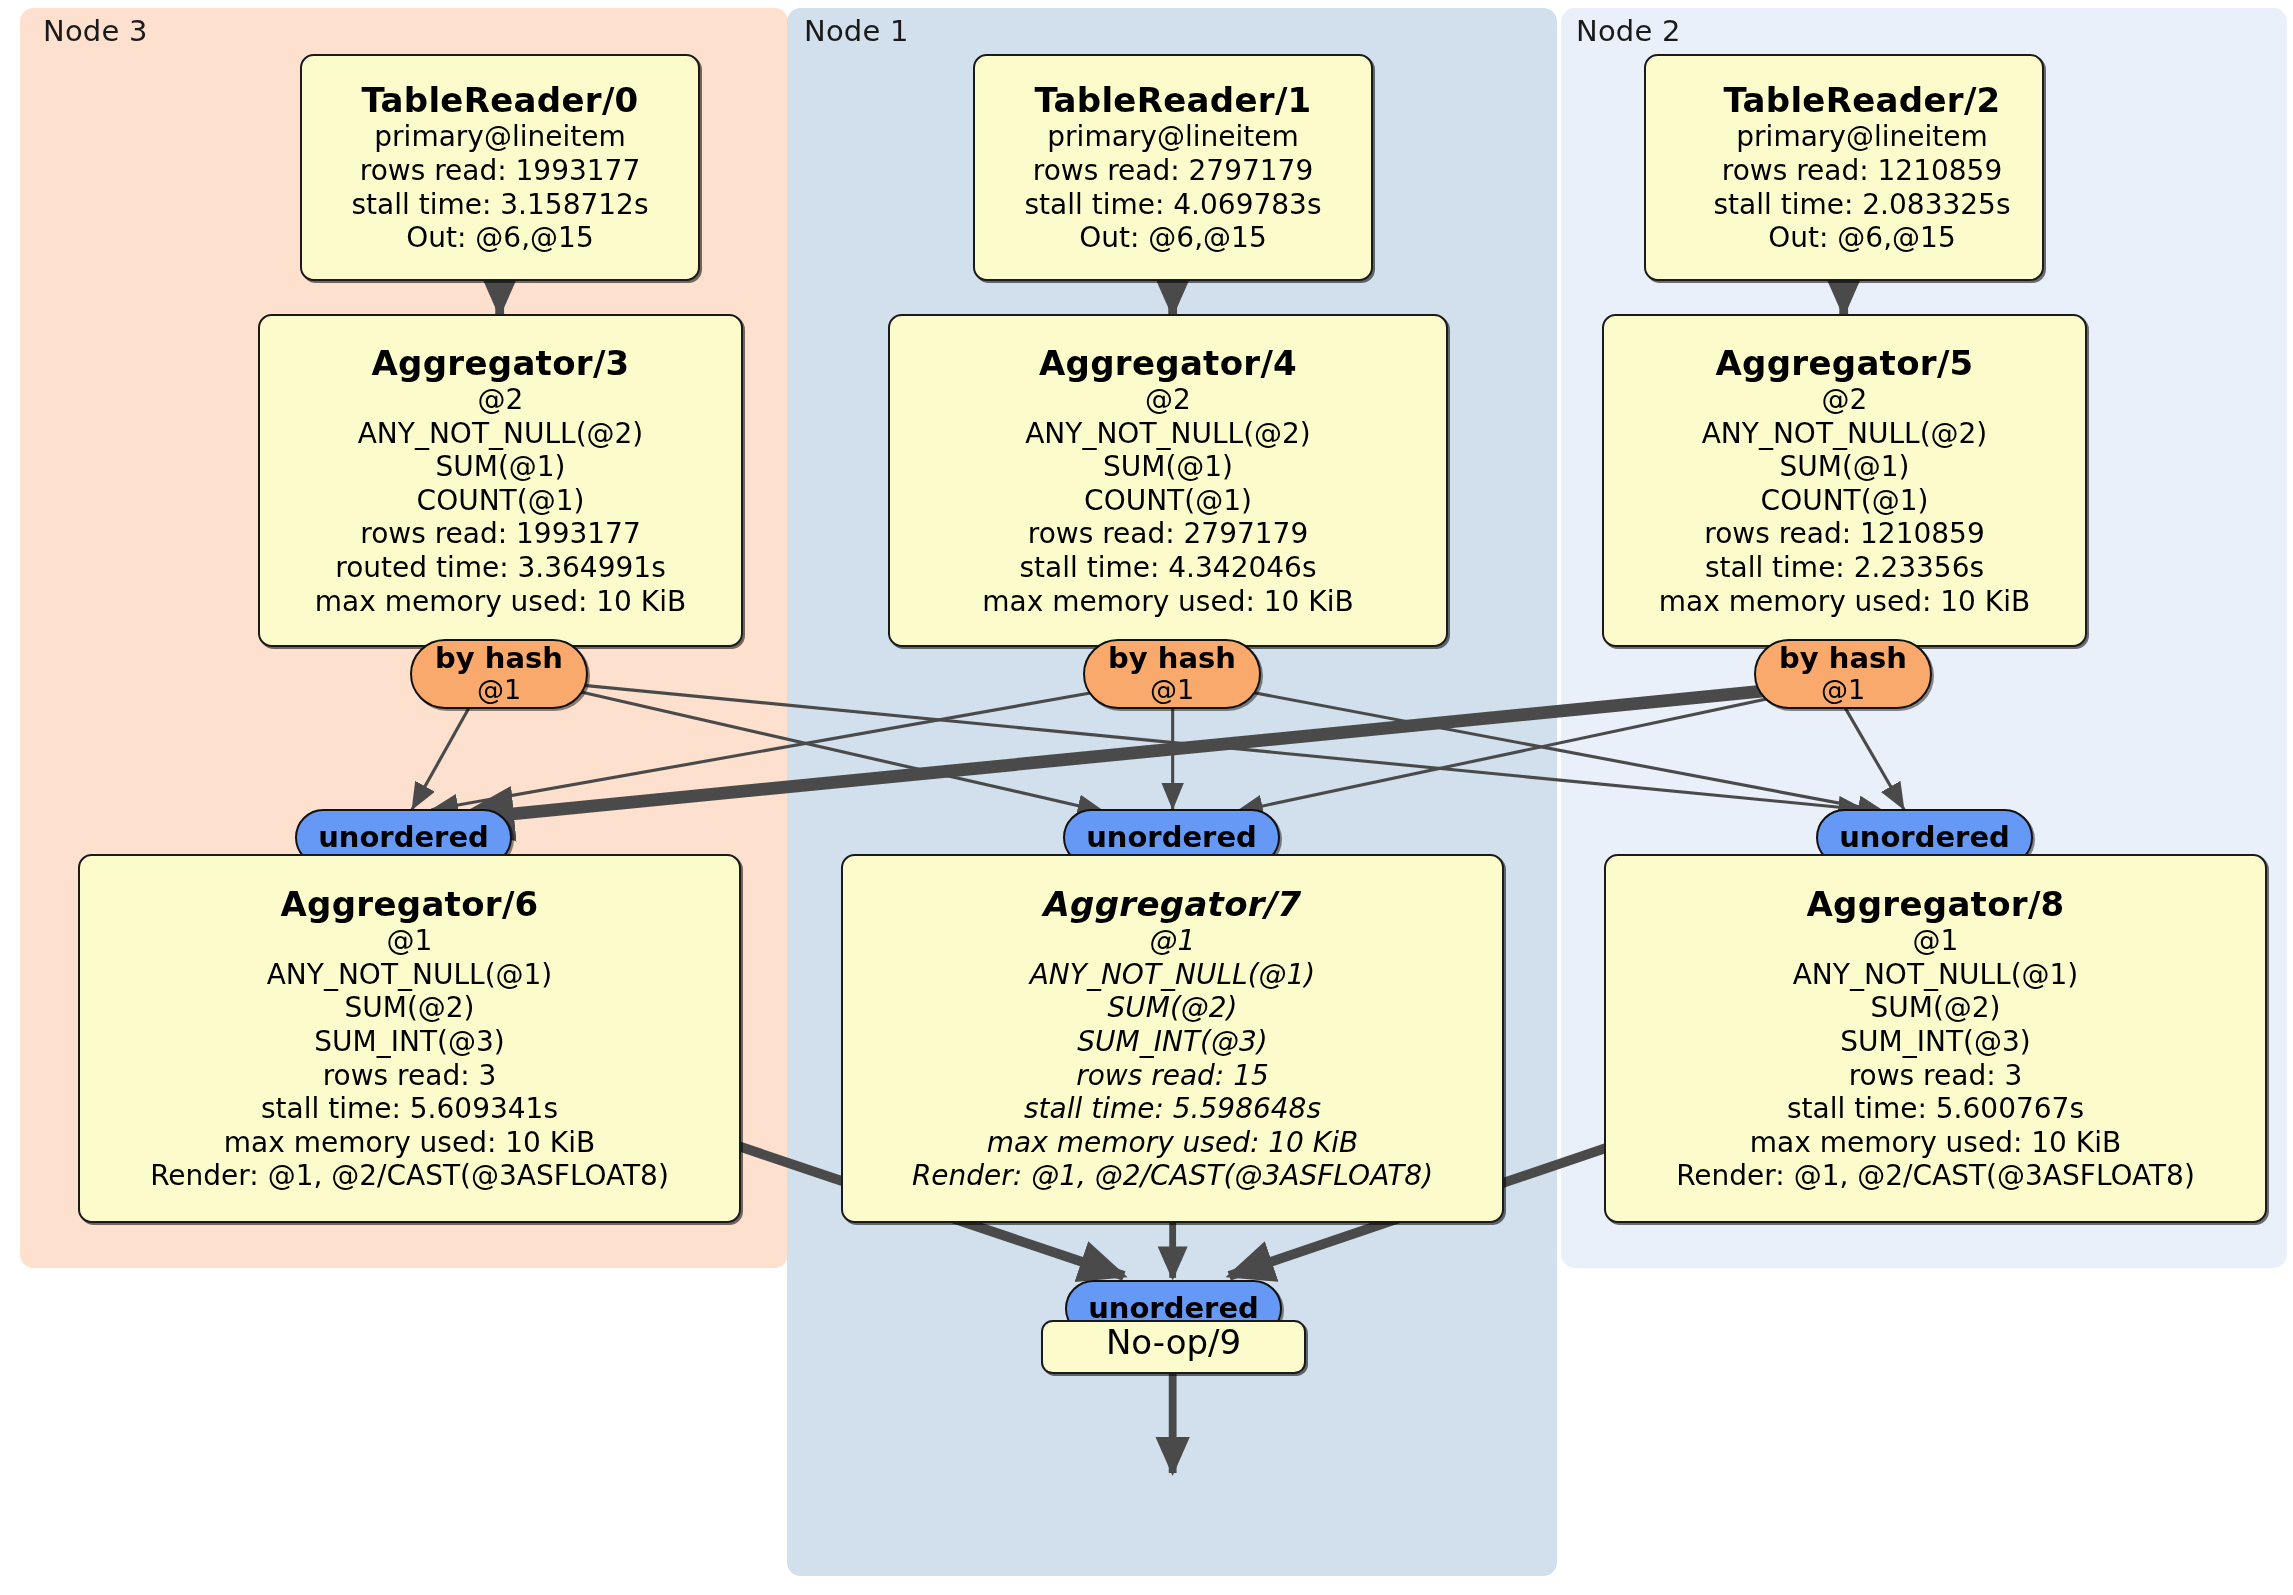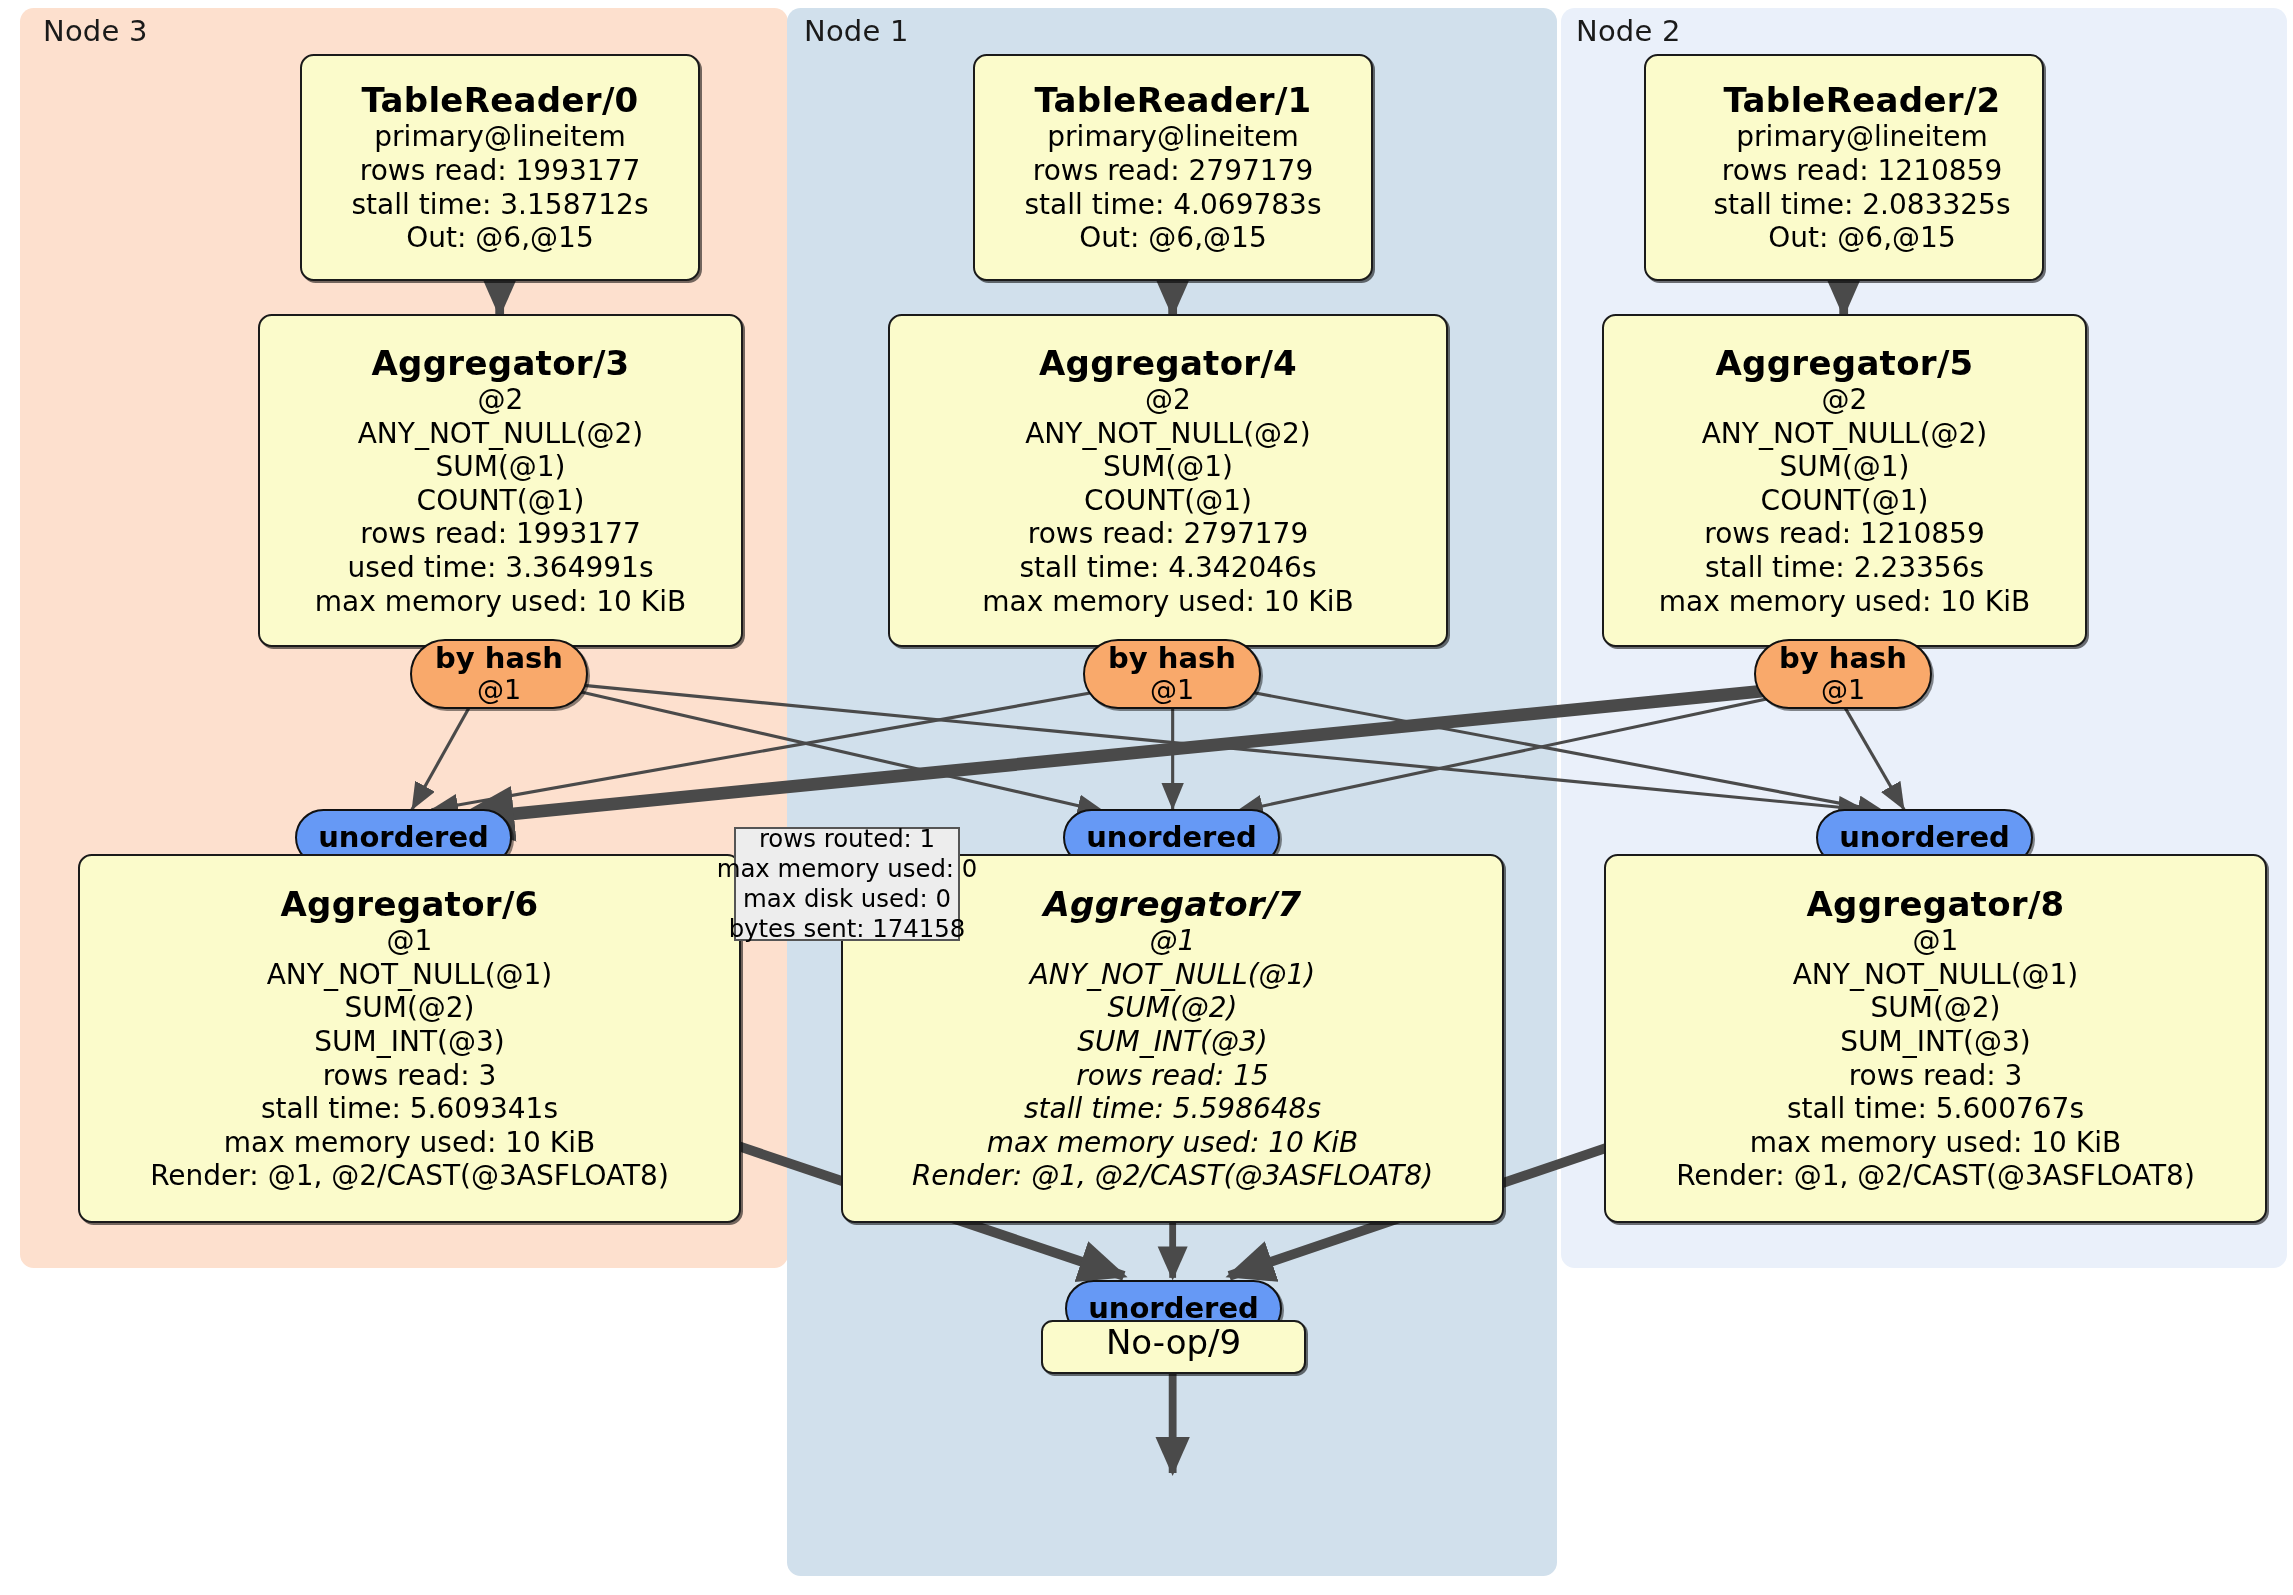--- a/index.html
+++ b/index.html
@@ -134,21 +134,21 @@
     <div class="ln">Out: @6,@15</div>
   </div>
 
   <div class="node" style="left:246px;top:314px;width:485px;height:333px;">
     <div class="title">Aggregator/3</div>
     <div class="ln">@2</div>
     <div class="ln">ANY_NOT_NULL(@2)</div>
     <div class="ln">SUM(@1)</div>
     <div class="ln">COUNT(@1)</div>
     <div class="ln">rows read: 1993177</div>
-    <div class="ln">used time: 3.364991s</div>
+    <div class="ln">routed time: 3.364991s</div>
     <div class="ln">max memory used: 10 KiB</div>
   </div>
 
   <div class="node" style="left:876px;top:314px;width:560px;height:333px;">
     <div class="title">Aggregator/4</div>
     <div class="ln">@2</div>
     <div class="ln">ANY_NOT_NULL(@2)</div>
     <div class="ln">SUM(@1)</div>
     <div class="ln">COUNT(@1)</div>
     <div class="ln">rows read: 2797179</div>
@@ -219,26 +219,20 @@
     <div class="ln">@1</div>
     <div class="ln">ANY_NOT_NULL(@1)</div>
     <div class="ln">SUM(@2)</div>
     <div class="ln">SUM_INT(@3)</div>
     <div class="ln">rows read: 3</div>
     <div class="ln">stall time: 5.600767s</div>
     <div class="ln">max memory used: 10 KiB</div>
     <div class="ln">Render: @1, @2/CAST(@3ASFLOAT8)</div>
   </div>
 
-  <div class="router-box" style="left:722px;top:827px;width:226px;height:114px;">
-    <div class="rl">rows routed: 1</div>
-    <div class="rl">max memory used: 0</div>
-    <div class="rl">max disk used: 0</div>
-    <div class="rl">bytes sent: 174158</div>
-  </div>
 
   <div class="pill pill-unordered" style="left:1053px;top:1280px;width:217px;height:57px;">
     <div class="p1">unordered</div>
   </div>
 
   <div class="noop" style="left:1029px;top:1320px;width:265px;height:54px;">
     <span>No-op/9</span>
   </div>
 
 

